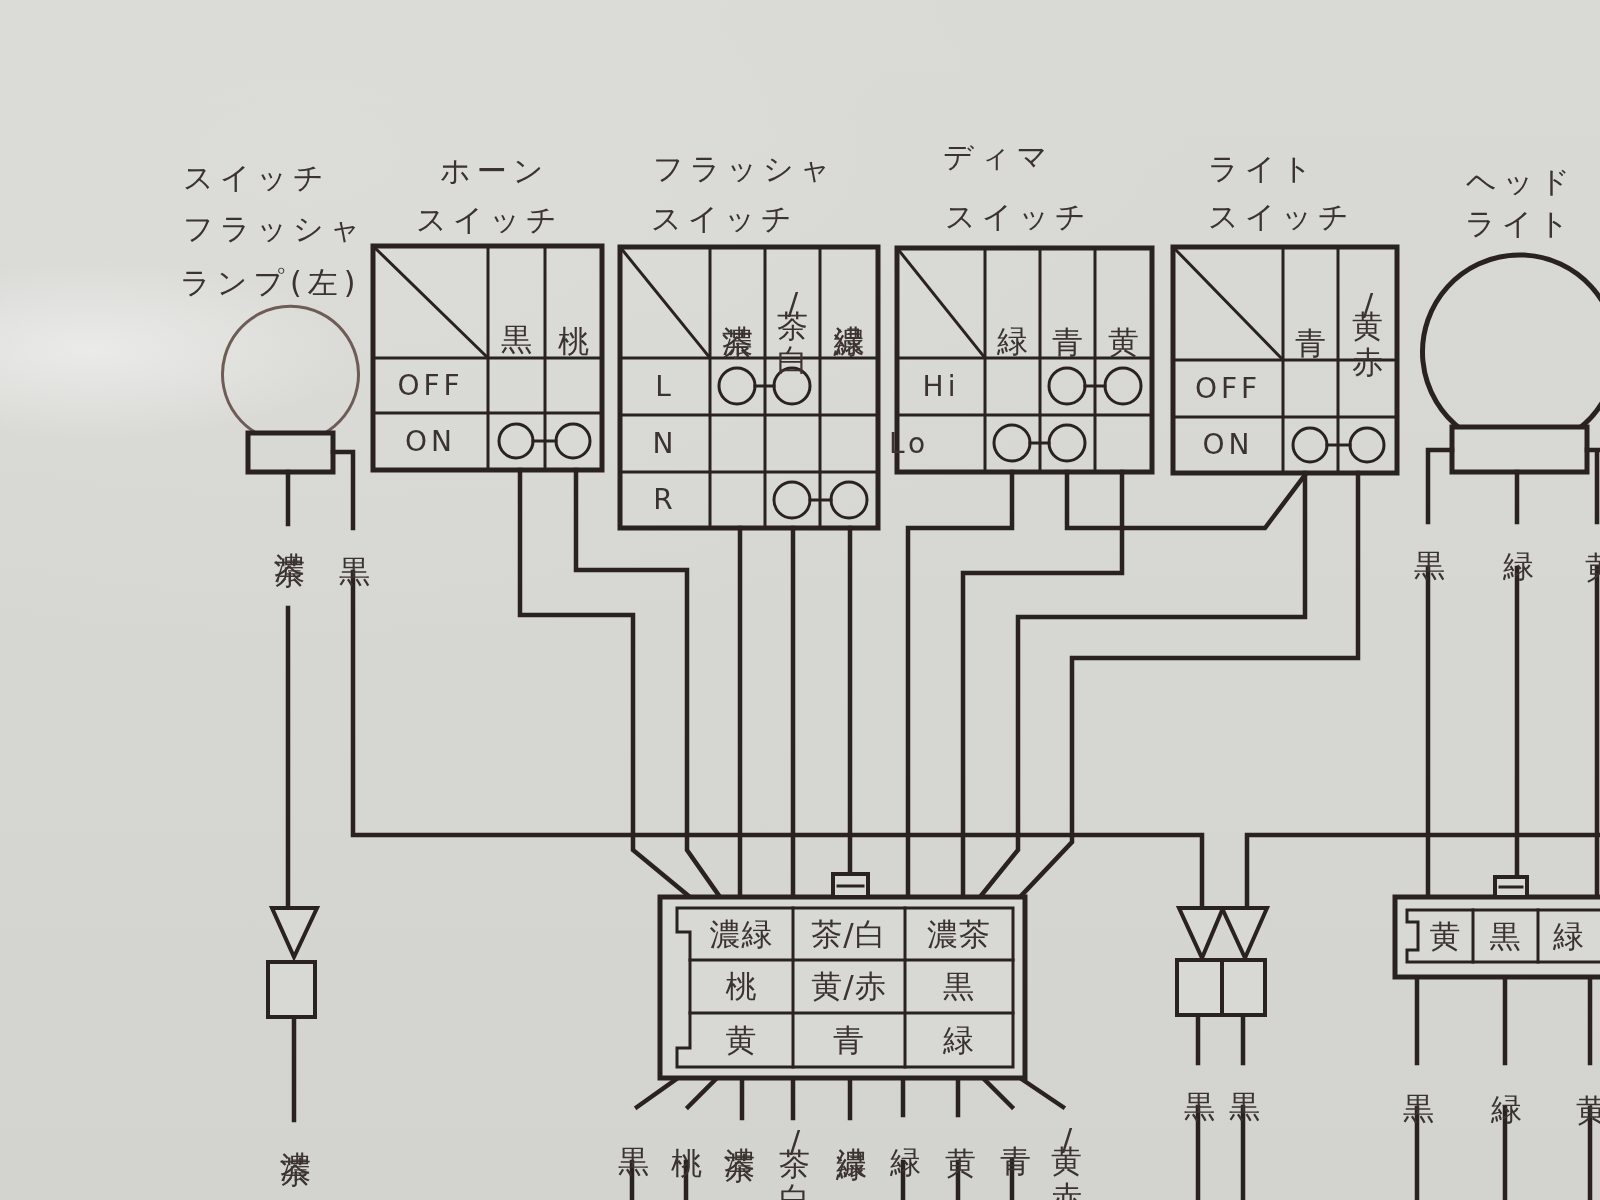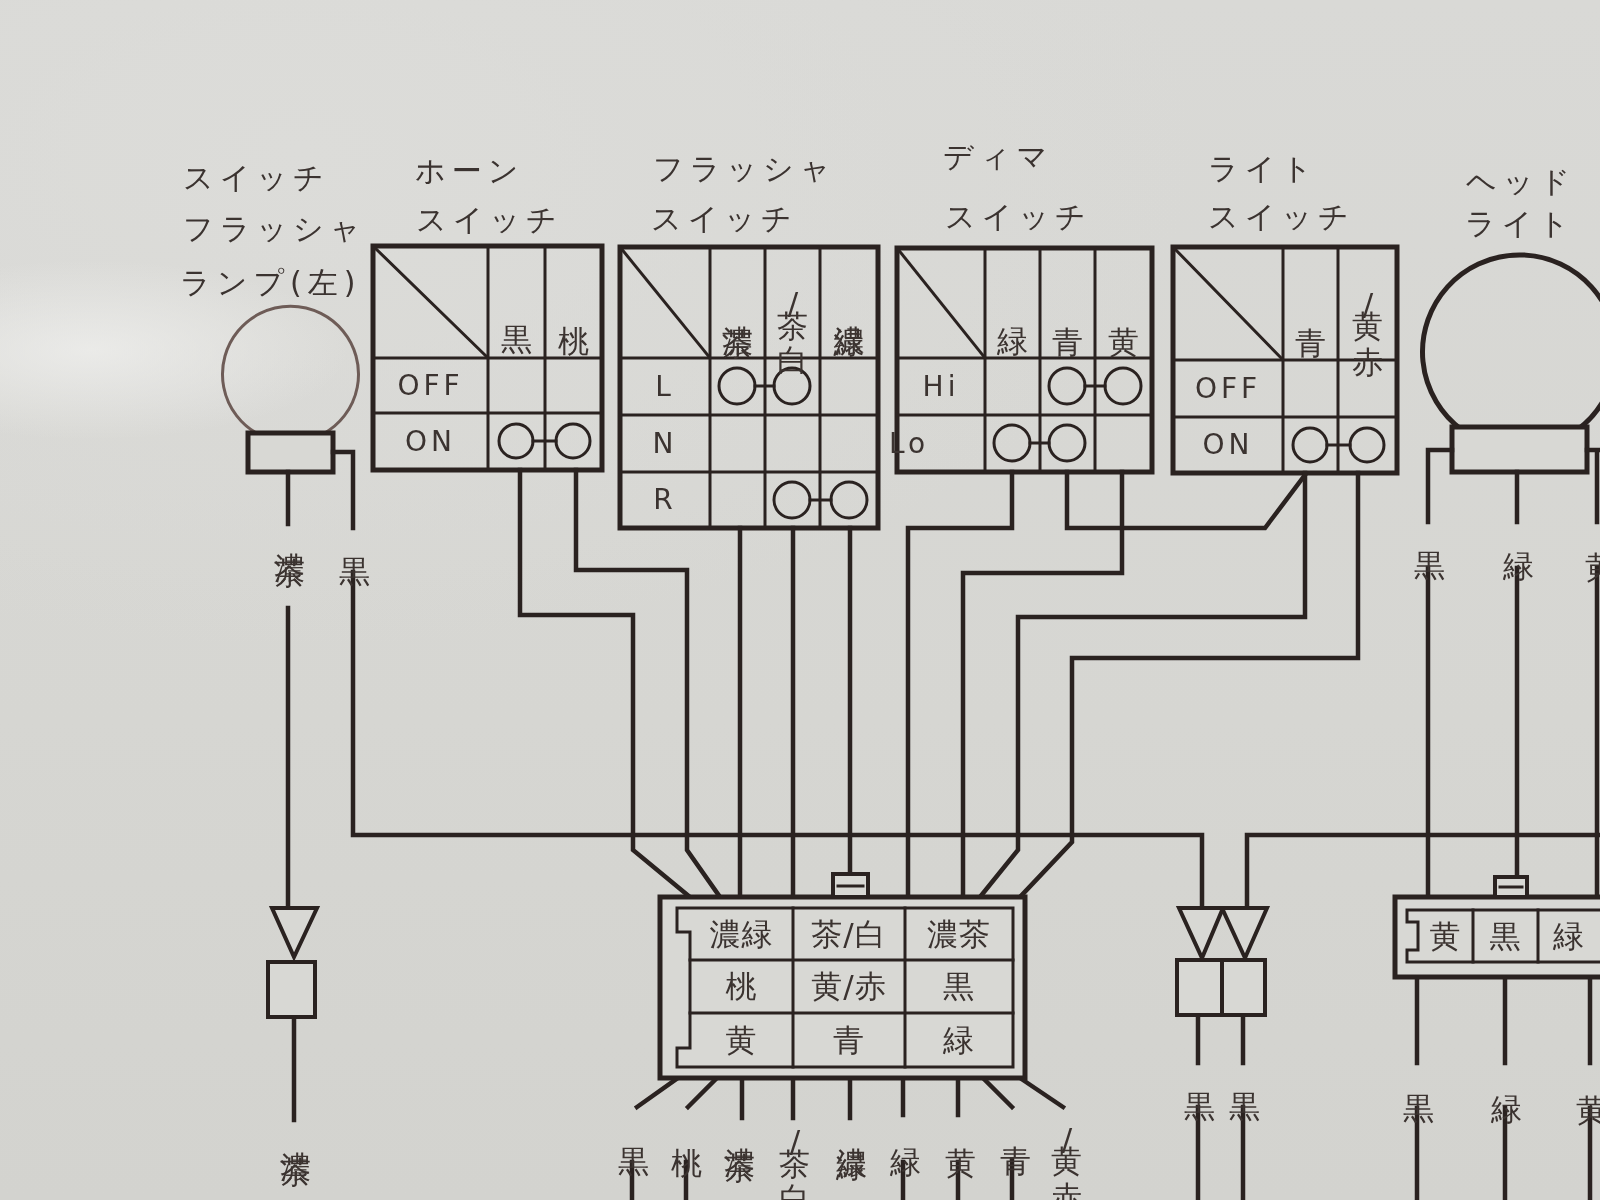--- a/index.html
+++ b/index.html
@@ -168,21 +168,21 @@
           <path d="M 1500 887 H 1522" stroke-width="3"></path>
         </g>
       </g>
     </g>
   </svg>
 
   <div class="t title" style="left:183px;top:163px">スイッチ</div>
   <div class="t title" style="left:183px;top:214px">フラッシャ</div>
   <div class="t title" style="left:180px;top:268px">ランプ(左)</div>
 
-  <div class="t title" style="left:415px;top:156px">ホーン</div>
+  <div class="t title" style="left:440px;top:156px">ホーン</div>
   <div class="t title" style="left:416px;top:205px">スイッチ</div>
 
   <div class="t title" style="left:653px;top:154px">フラッシャ</div>
   <div class="t title" style="left:651px;top:204px">スイッチ</div>
 
   <div class="t title" style="left:943px;top:142px">ディマ</div>
   <div class="t title" style="left:945px;top:202px">スイッチ</div>
 
   <div class="t title" style="left:1208px;top:154px">ライト</div>
   <div class="t title" style="left:1208px;top:202px">スイッチ</div>

